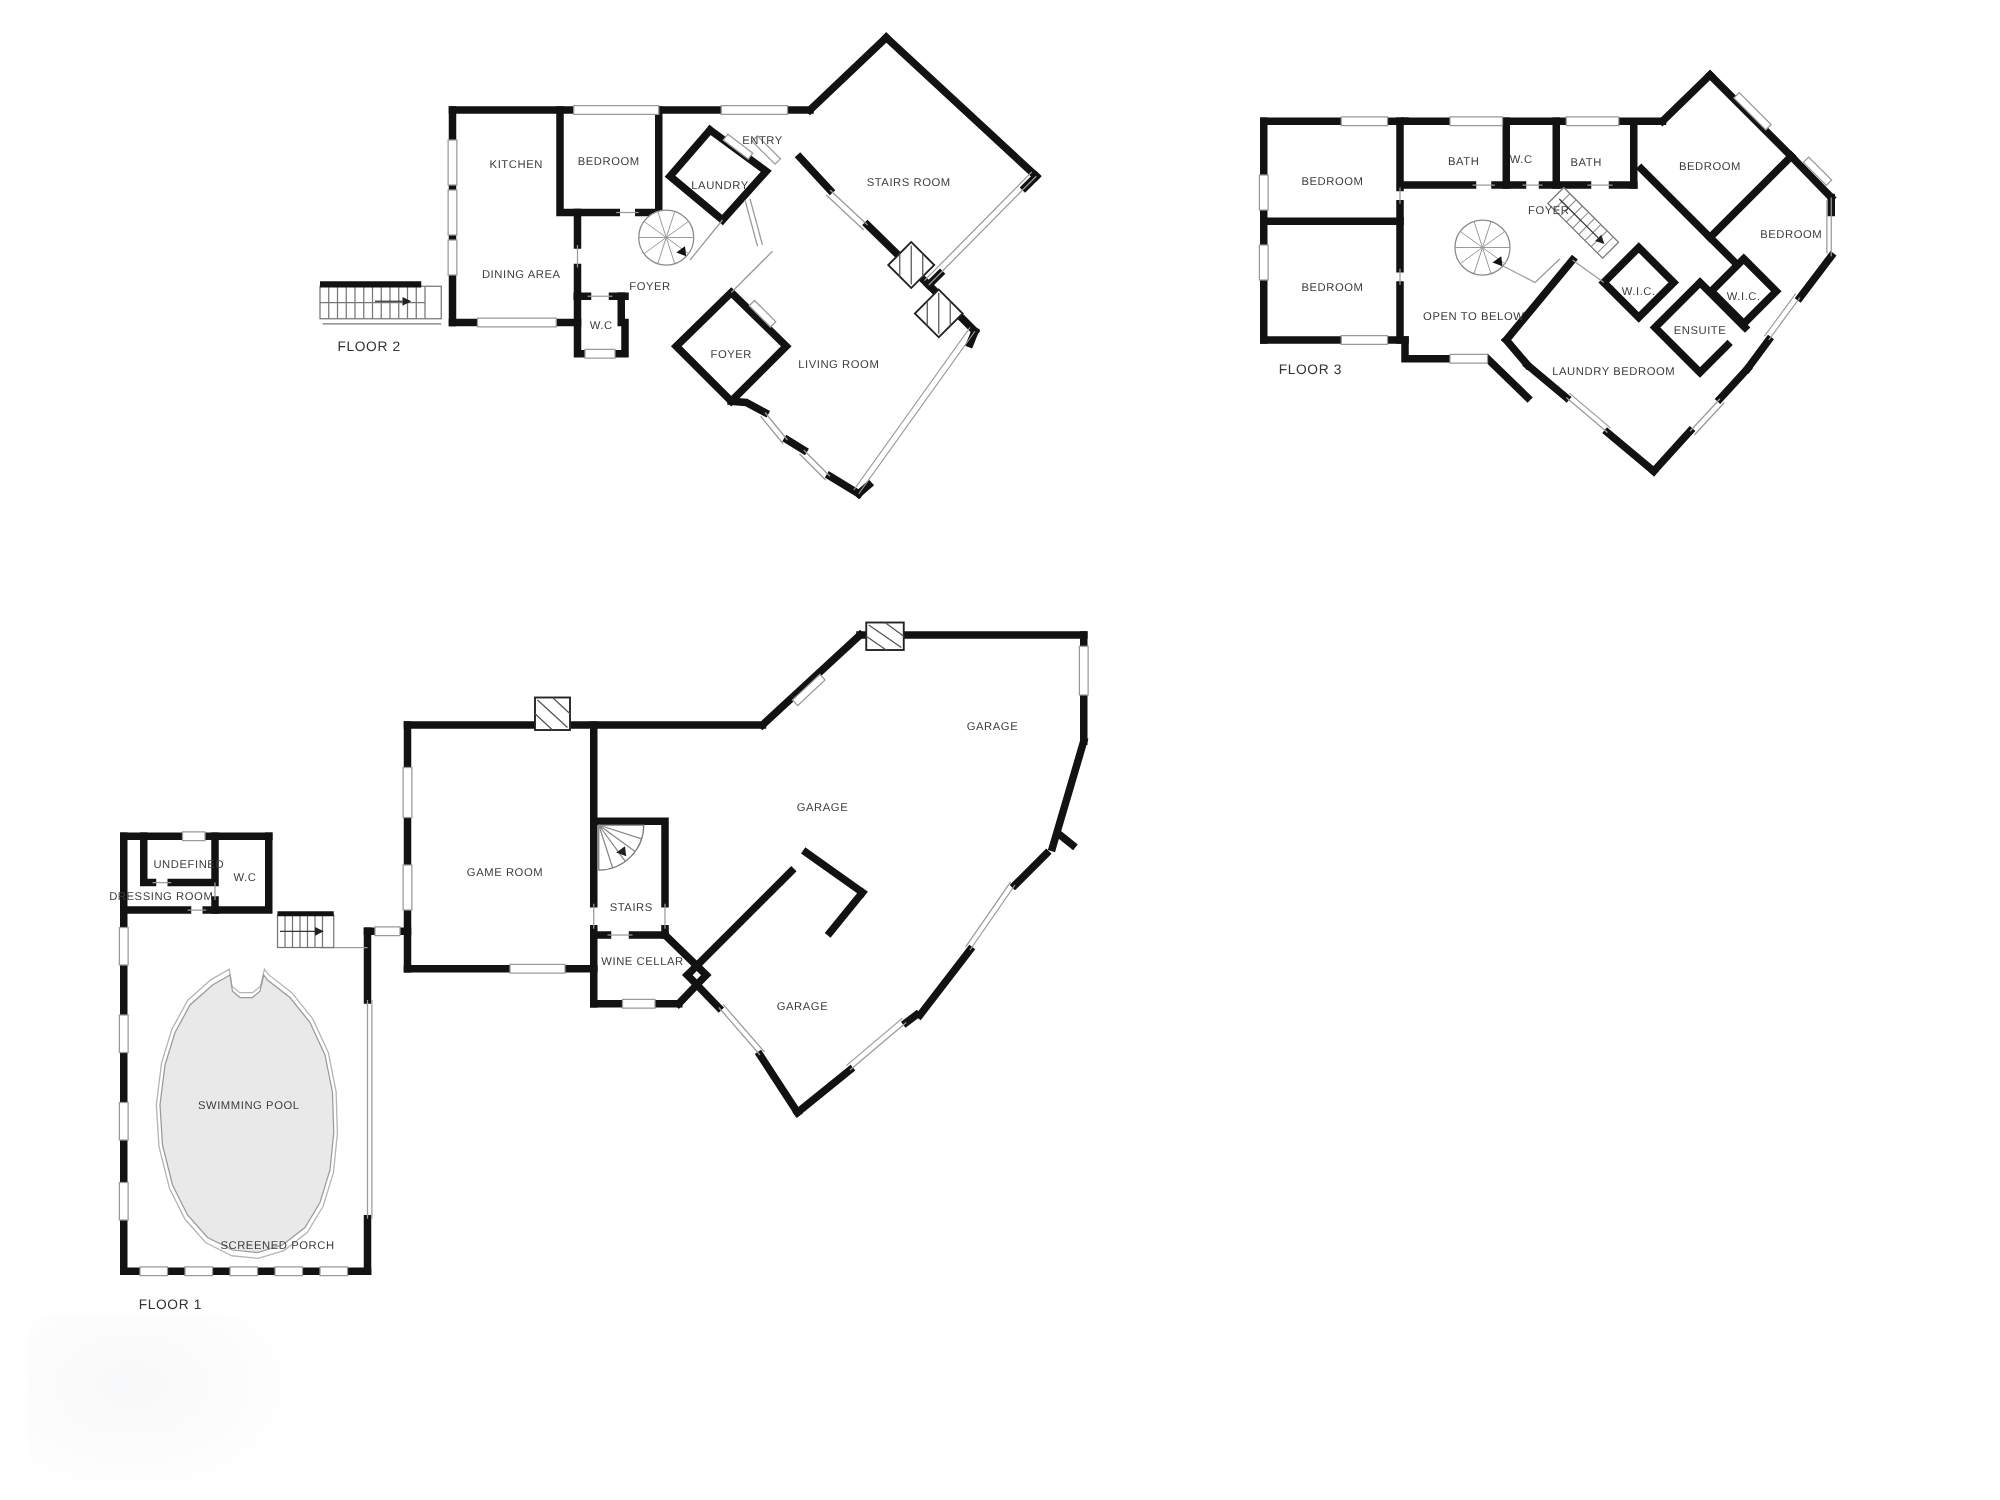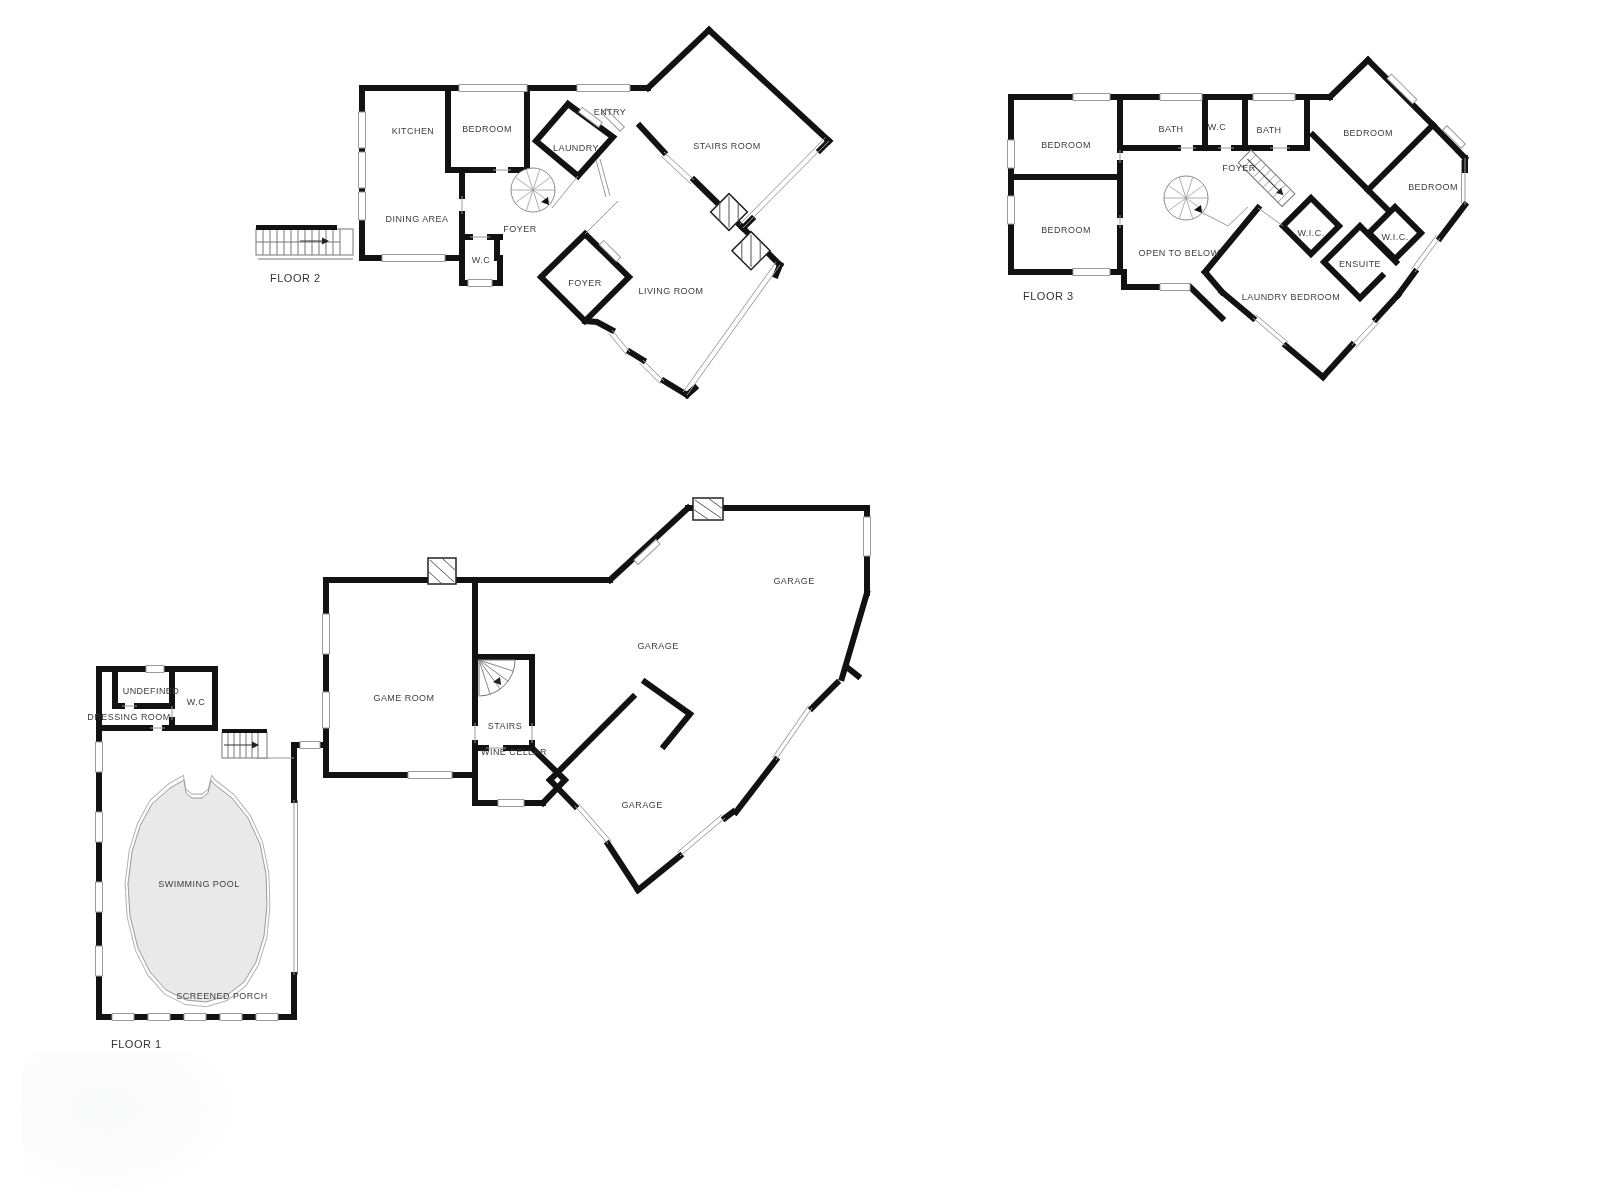--- a/index.html
+++ b/index.html
@@ -268,21 +268,21 @@
 <span class="lbl" style="left:1395px;top:237px">W.I.C.</span>
 <span class="lbl" style="left:1360px;top:264px">ENSUITE</span>
 <span class="lbl" style="left:1291px;top:297px">LAUNDRY BEDROOM</span>
 <span class="caption" style="left:1010px;top:290px">FLOOR 3</span>
 
 <span class="lbl" style="left:151px;top:691px">UNDEFINED</span>
 <span class="lbl" style="left:196px;top:702px">W.C</span>
 <span class="lbl" style="left:129px;top:717px">DRESSING ROOM</span>
 <span class="lbl" style="left:404px;top:698px">GAME ROOM</span>
 <span class="lbl" style="left:505px;top:726px">STAIRS</span>
-<span class="lbl" style="left:514px;top:752px">WINE CELLAR</span>
+<span class="lbl" style="left:514px;top:769px">WINE CELLAR</span>
 <span class="lbl" style="left:794px;top:581px">GARAGE</span>
 <span class="lbl" style="left:658px;top:646px">GARAGE</span>
 <span class="lbl" style="left:642px;top:805px">GARAGE</span>
 <span class="lbl" style="left:199px;top:884px">SWIMMING POOL</span>
 <span class="lbl" style="left:222px;top:996px">SCREENED PORCH</span>
 <span class="caption" style="left:98px;top:1038px">FLOOR 1</span>
 
 <div class="watermark"></div>
 </div>
 

